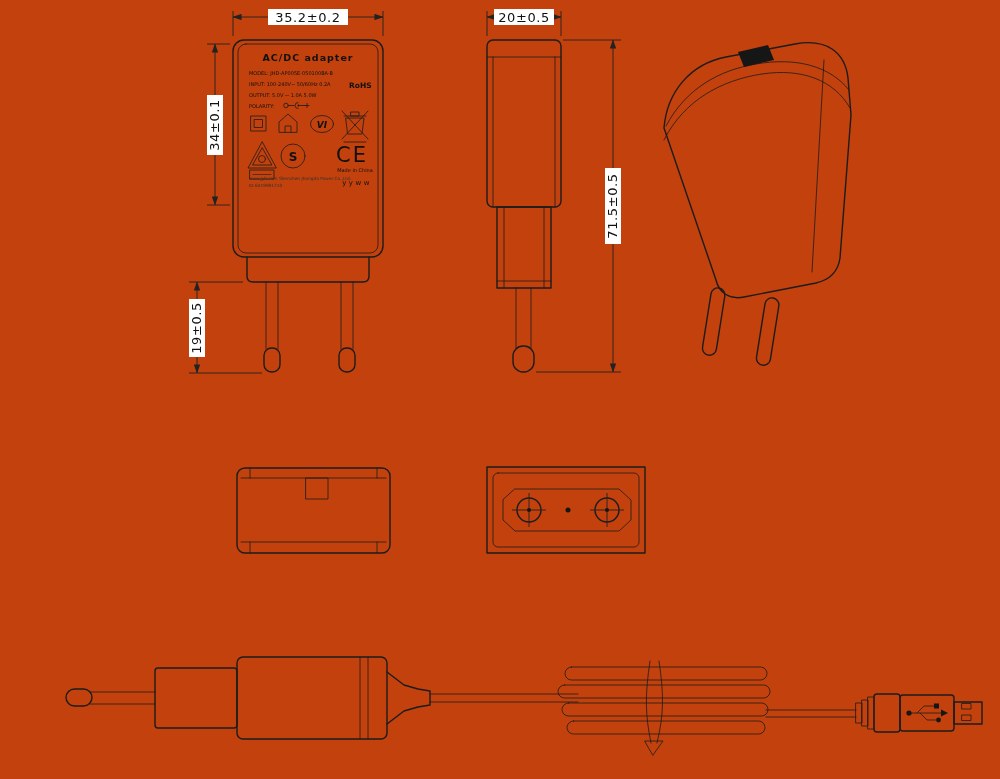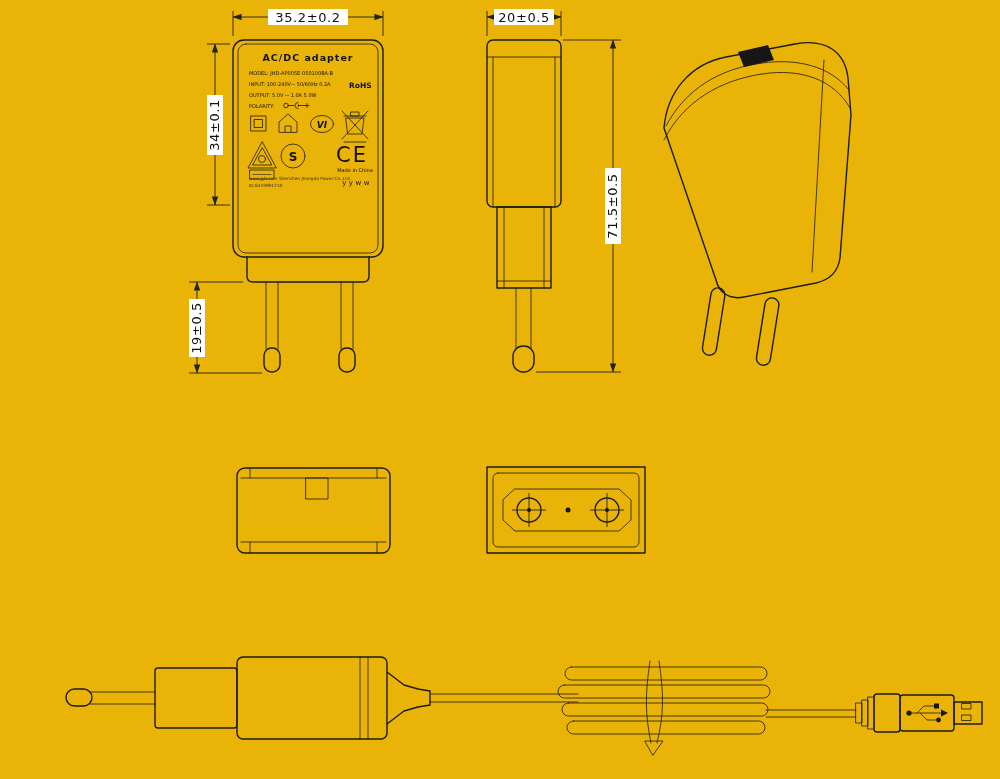--- a/index.html
+++ b/index.html
@@ -1,16 +1,16 @@
 <!DOCTYPE html>
 <html><head>
 <meta charset="utf-8">
 <style>
   html,body{margin:0;padding:0;background:#ffffff}
-  .stage{width:1000px;height:779px;position:relative;background:#eab308;overflow:hidden}
+  .stage{width:1000px;height:779px;position:relative;background:#c2410c;overflow:hidden}
   svg{display:block}
   .o{fill:none;stroke:#1c1c1c;stroke-width:1.4;stroke-linejoin:round;stroke-linecap:round}
   .t{fill:none;stroke:#1c1c1c;stroke-width:0.8;stroke-linejoin:round;stroke-linecap:round}
   .d{fill:none;stroke:#222;stroke-width:0.9}
   .f{fill:#161616;stroke:none}
   .w{fill:#ffffff;stroke:none}
   text{font-family:"DejaVu Sans",sans-serif;fill:#111}
   .dimtext{font-size:13px;letter-spacing:0.6px}
   .lbltitle{font-size:9.5px;font-weight:bold;letter-spacing:1px}
   .micro{font-size:5px}

